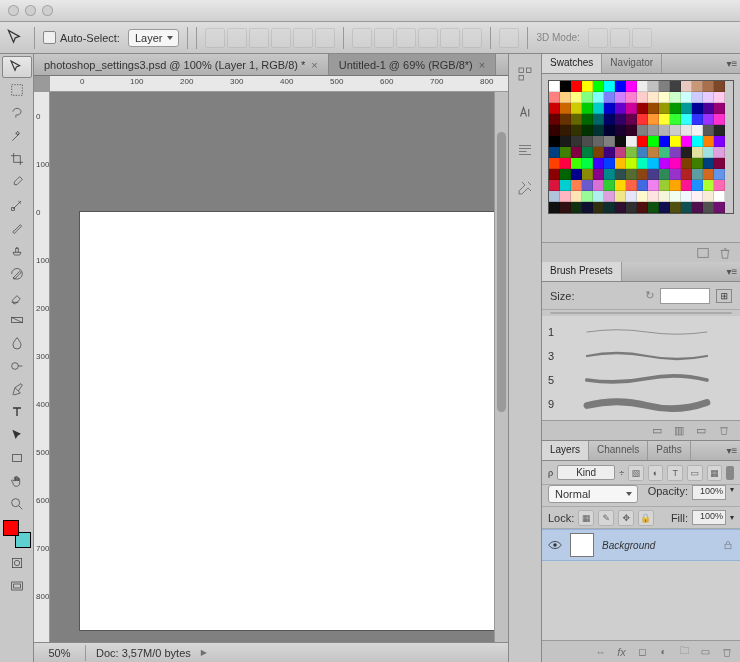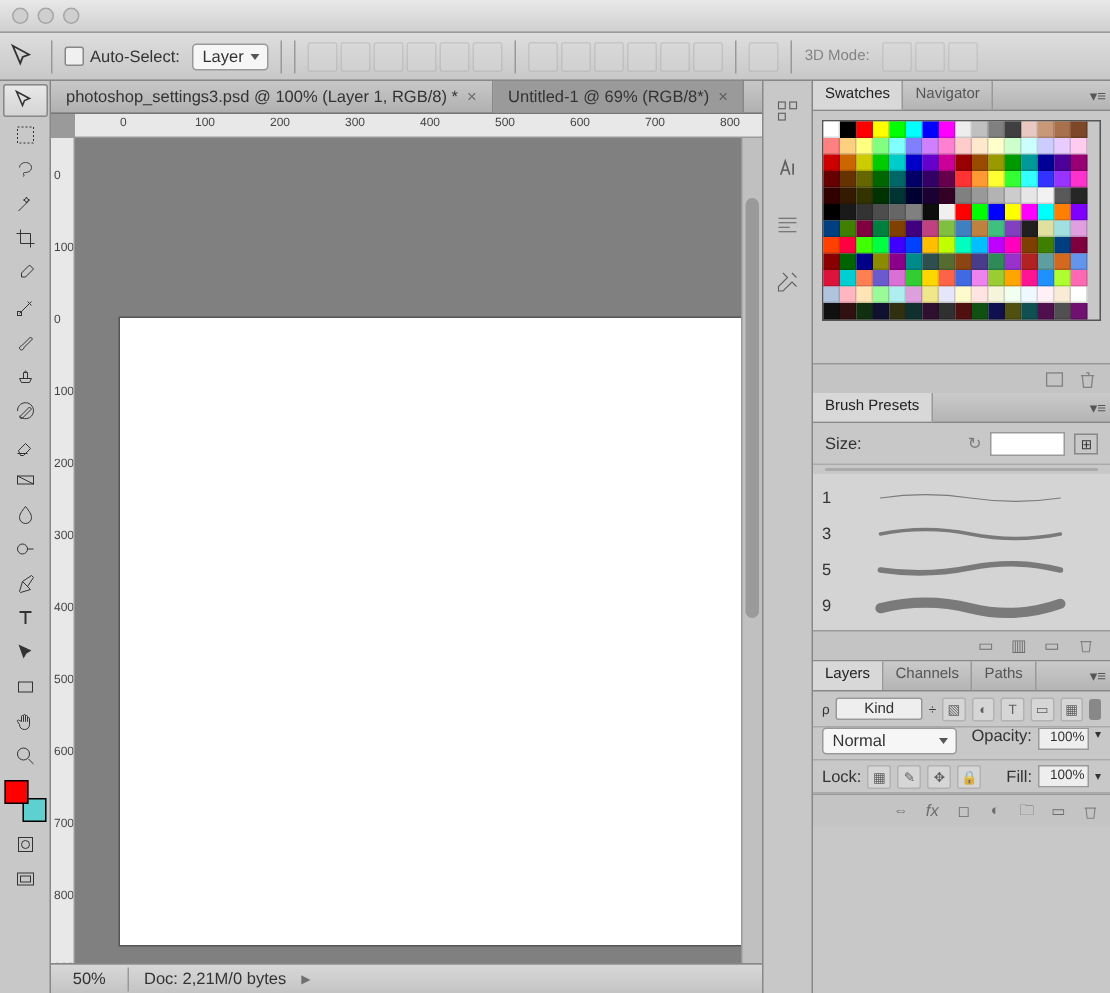--- a/index.html
+++ b/index.html
@@ -296,21 +296,21 @@
         </div>
       <div class="canvasarea">
         <div class="canvas"></div>
       </div>
       <div class="vscroll">
           <div class="vthumb"></div>
         </div>
     </div>
     <div class="statusbar">
       <div class="zoom">50%</div>
-      <div class="doc">Doc: 2,21M/0 bytes</div>
+      <div class="doc">Doc: 3,57M/0 bytes</div>
       <span style="font-size:8px;opacity:0.6">▶</span>
     </div>
   </div>
 
   <div class="rcol">
     <div class="ricon">
         <svg viewBox="0 0 24 24" width="18" height="18">
           <rect x="4" y="4" width="6" height="6" fill="none" stroke="#333"></rect>
           <rect x="14" y="4" width="6" height="6" fill="none" stroke="#333"></rect>
           <rect x="4" y="14" width="6" height="6" fill="none" stroke="#333"></rect>
@@ -622,20 +622,34 @@
       <div class="lrow3">
         <span>Lock:</span>
         <div class="licon">▦</div>
         <div class="licon">✎</div>
         <div class="licon">✥</div>
         <div class="licon">🔒</div>
         <span style="margin-left:auto">Fill:</span>
         <div class="opfield">100%</div>
         <span style="font-size:8px">▾</span>
       </div>
+      <div class="layerlist">
+        <div class="layer">
+          <div class="eye"><svg viewBox="0 0 16 16">
+                <path d="M1 8s2-4 7-4 7 4 7 4-2 4-7 4-7-4-7-4z" fill="none" stroke="#333"></path>
+                <circle cx="8" cy="8" r="2" fill="#333"></circle>
+              </svg></div>
+          <div class="thumb"></div>
+          <span class="lname">Background</span>
+          <div class="lock"><svg viewBox="0 0 16 16">
+                <rect x="4" y="7" width="8" height="6" fill="none" stroke="#555"></rect>
+                <path d="M6 7V5a2 2 0 0 1 4 0v2" fill="none" stroke="#555"></path>
+              </svg></div>
+        </div>
+      </div>
       <div class="lfooter">
         <div class="ficon">⇔</div>
         <div class="ficon">
             <i>fx</i>
           </div>
         <div class="ficon">◻</div>
         <div class="ficon">◐</div>
         <div class="ficon">🗀</div>
         <div class="ficon">▭</div>
         <div class="ficon">

